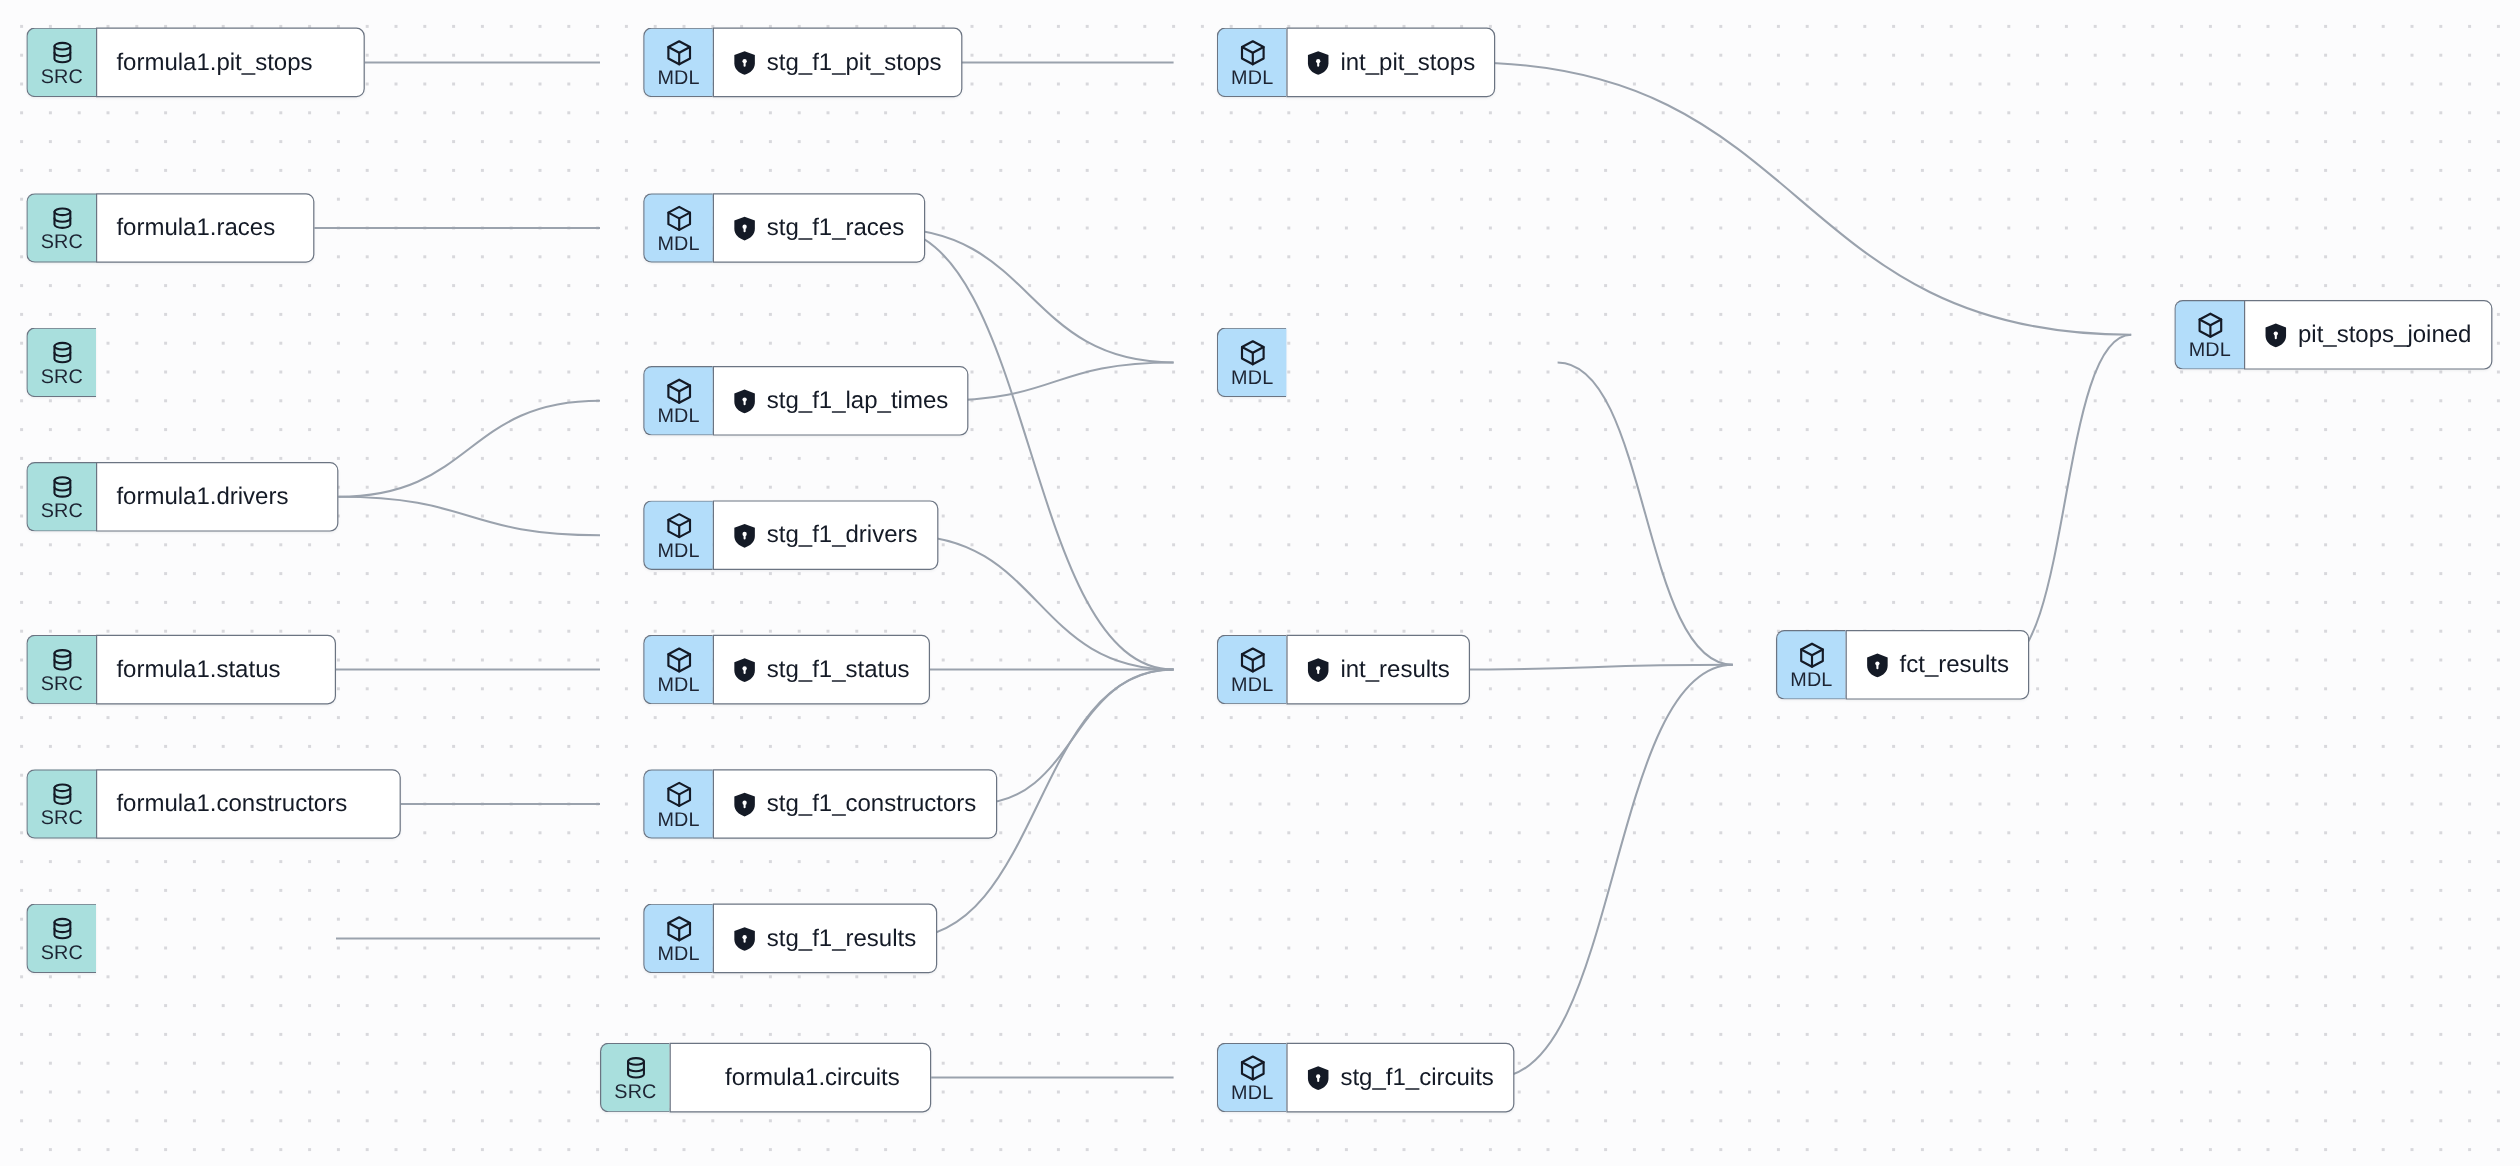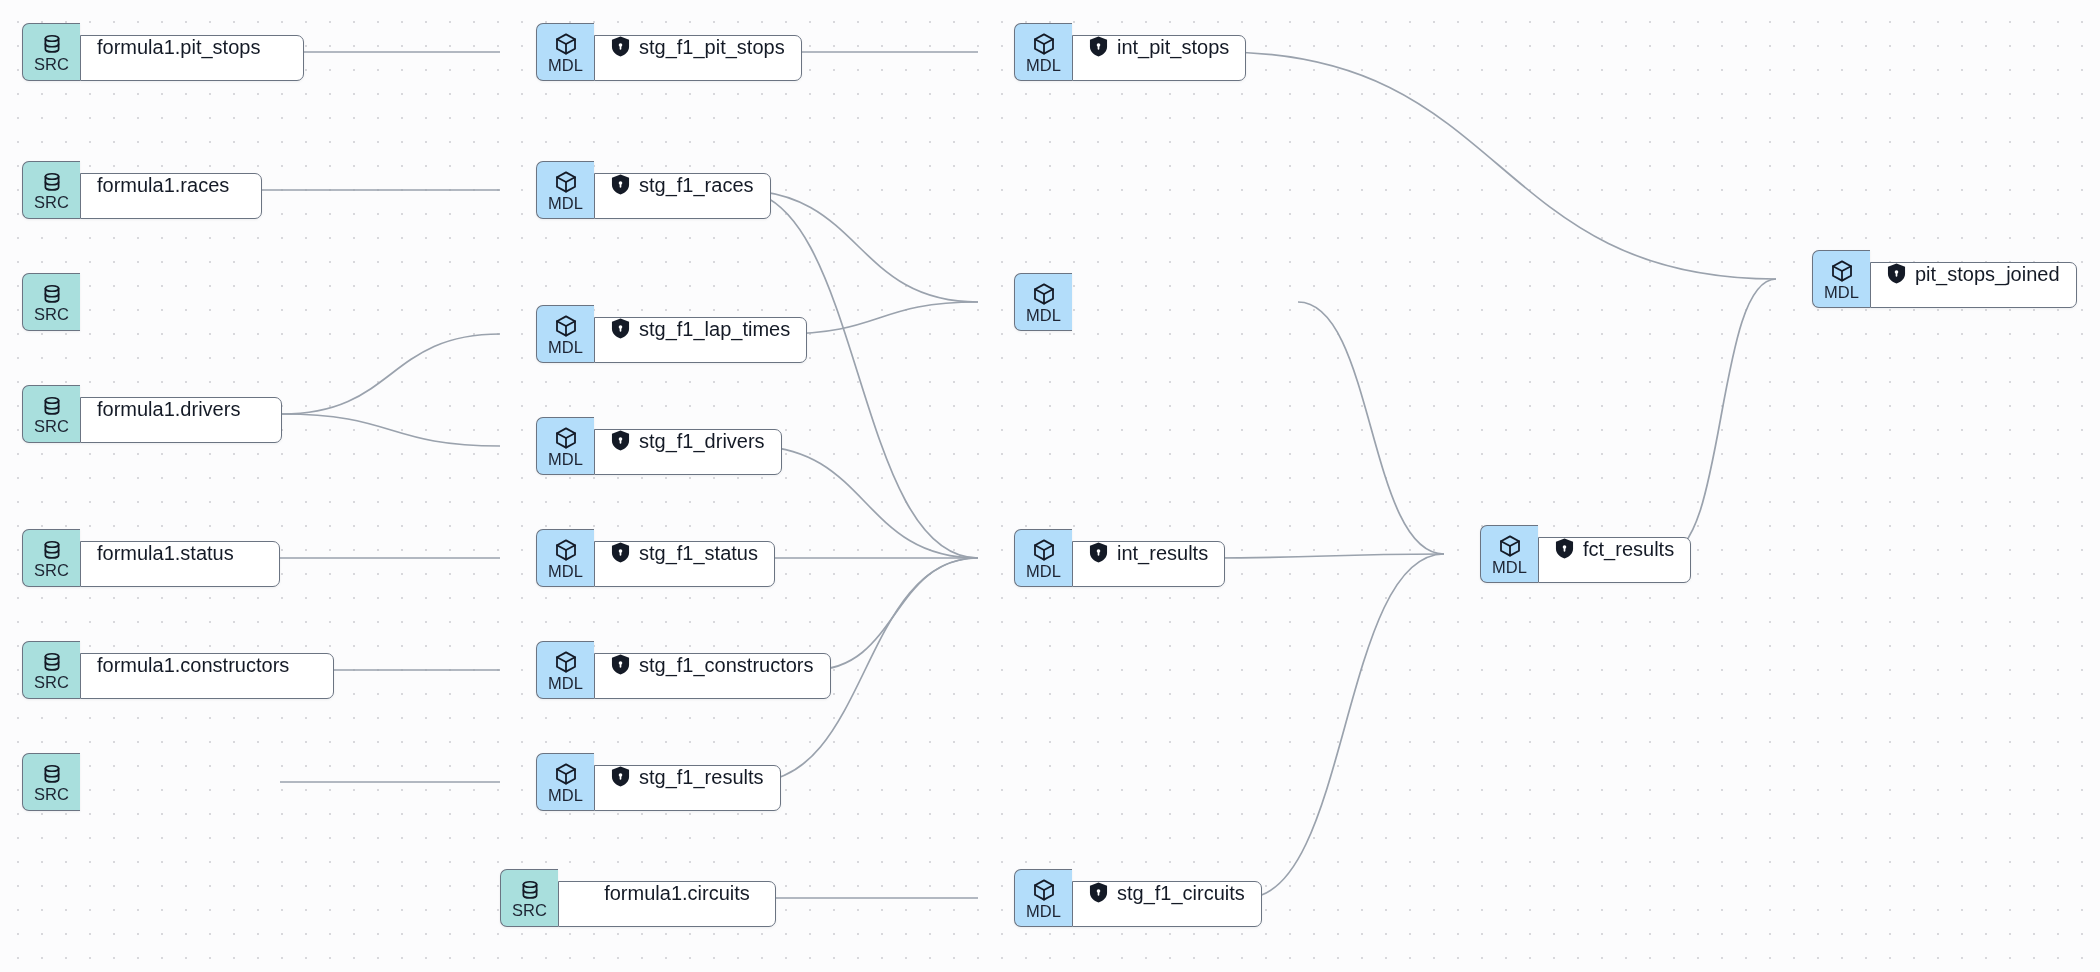--- a/index.html
+++ b/index.html
@@ -62,23 +62,23 @@
     letter-spacing: 0.1px;
     font-family: Liberation Sans, sans-serif;
   }
   .node-body {
     flex: 1 1 auto;
     background: #ffffff;
     border: 1.6px solid #6b7482;
     border-top-right-radius: 7px;
     border-bottom-right-radius: 7px;
     display: flex;
+    align-items: center;
     padding: 0 16px;
     gap: 9px;
-    margin-top: 12px;
   }
   .node-body.center { justify-content: center; padding-left: 36px; }
   .shield-icon { flex: 0 0 auto; line-height: 0; }
   .node-label {
     font-size: 20px;
     color: #141a26;
     white-space: nowrap;
     font-family: "Liberation Sans", sans-serif;
   }
 </style>

